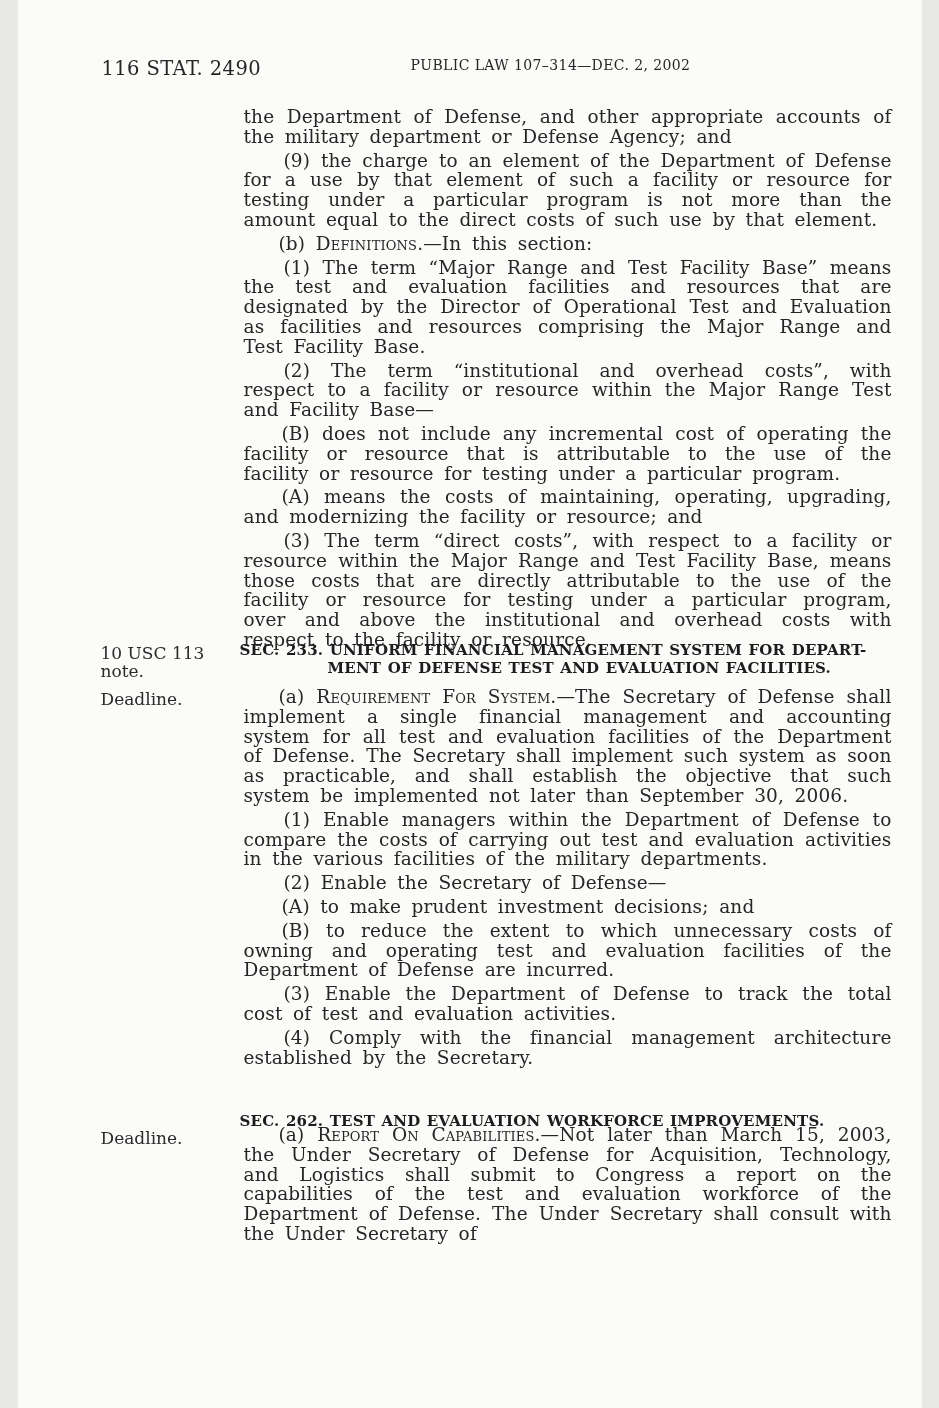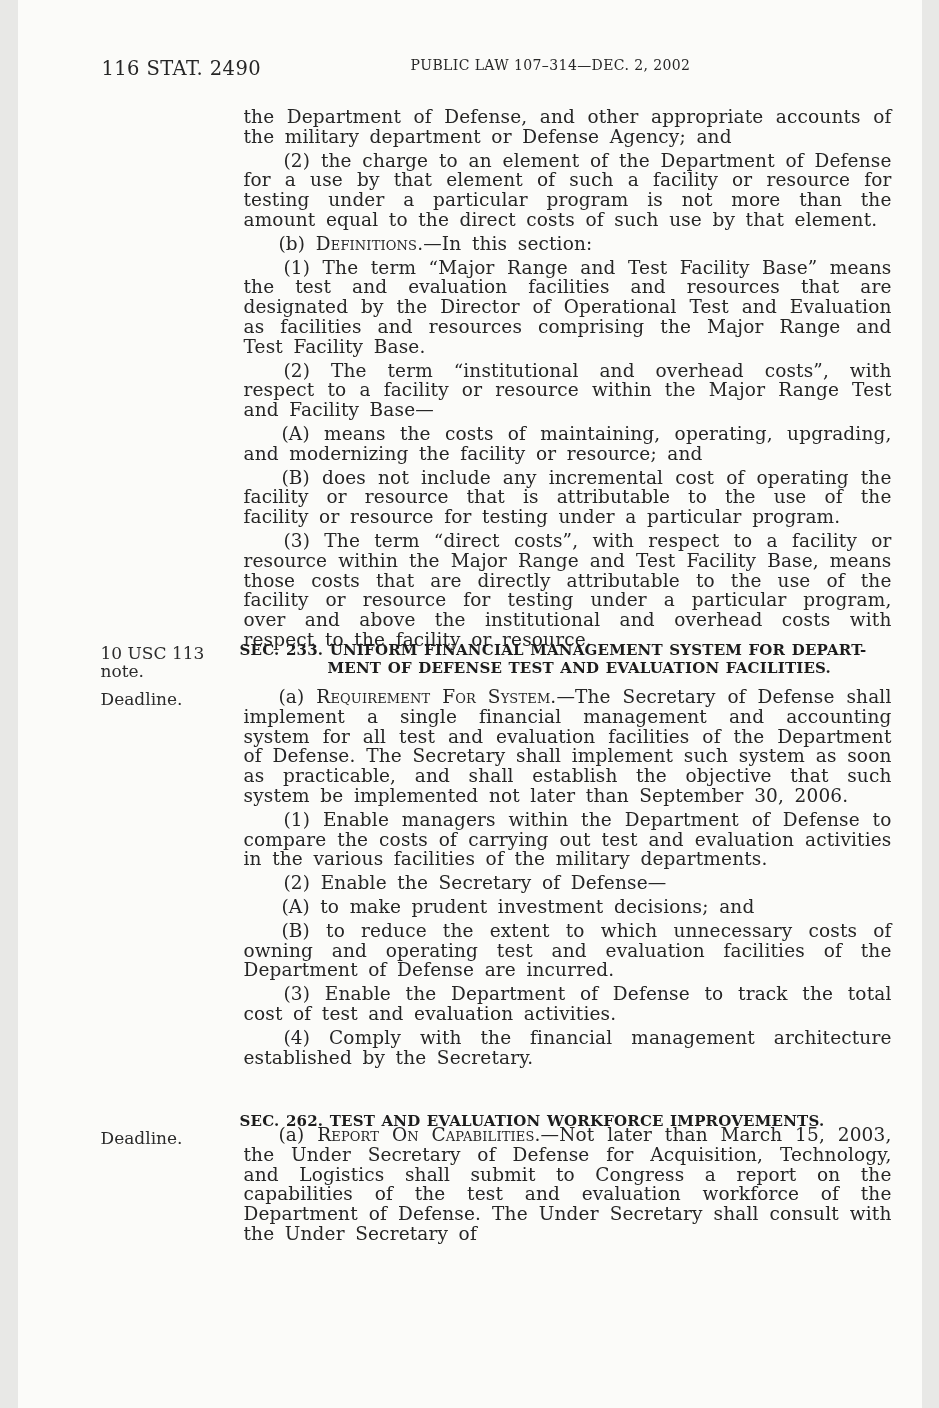--- a/index.html
+++ b/index.html
@@ -61,26 +61,26 @@
   <div class="stat-num">116 STAT. 2490</div>
   <div class="law-title">PUBLIC LAW 107–314—DEC. 2, 2002</div>
   <div class="scan-mark"></div>
 
   <div class="margin-note" style="top:644px">10 USC 113 note.</div>
   <div class="margin-note" style="top:690px">Deadline.</div>
   <div class="margin-note" style="top:1129px">Deadline.</div>
 
   <div class="col" style="top:103px">
     <p class="par-cont"><span>the Department of Defense, and other appropriate accounts of the military department or Defense Agency; and</span></p>
-    <p class="par"><span>(2) the charge to an element of the Department of Defense for a use by that element of such a facility or resource for testing under a particular program is not more than the amount equal to the direct costs of such use by that element.</span></p>
+    <p class="par"><span>(9) the charge to an element of the Department of Defense for a use by that element of such a facility or resource for testing under a particular program is not more than the amount equal to the direct costs of such use by that element.</span></p>
     <p class="sub"><span>(b) </span><span class="sc">Definitions</span><span>.—In this section:</span></p>
     <p class="par"><span>(1) The term “Major Range and Test Facility Base” means the test and evaluation facilities and resources that are designated by the Director of Operational Test and Evaluation as facilities and resources comprising the Major Range and Test Facility Base.</span></p>
     <p class="par"><span>(2) The term “institutional and overhead costs”, with respect to a facility or resource within the Major Range Test and Facility Base—</span></p>
+    <p class="subpar"><span>(B) does not include any incremental cost of operating the facility or resource that is attributable to the use of the facility or resource for testing under a particular program.</span></p>
     <p class="subpar"><span>(A) means the costs of maintaining, operating, upgrading, and modernizing the facility or resource; and</span></p>
-    <p class="subpar"><span>(B) does not include any incremental cost of operating the facility or resource that is attributable to the use of the facility or resource for testing under a particular program.</span></p>
     <p class="par"><span>(3) The term “direct costs”, with respect to a facility or resource within the Major Range and Test Facility Base, means those costs that are directly attributable to the use of the facility or resource for testing under a particular program, over and above the institutional and overhead costs with respect to the facility or resource.</span></p>
   </div>
 
   <div class="col sec-heading" style="top:641px">
     <span class="hline">SEC. 233. UNIFORM FINANCIAL MANAGEMENT SYSTEM FOR DEPART-</span>
     <span class="hline hline2">MENT OF DEFENSE TEST AND EVALUATION FACILITIES.</span>
   </div>
 
   <div class="col" style="top:683px">
     <p class="sub"><span>(a) </span><span class="sc">Requirement For System</span><span>.—The Secretary of Defense shall implement a single financial management and accounting system for all test and evaluation facilities of the Department of Defense. The Secretary shall implement such system as soon as practicable, and shall establish the objective that such system be implemented not later than September 30, 2006.</span></p>

